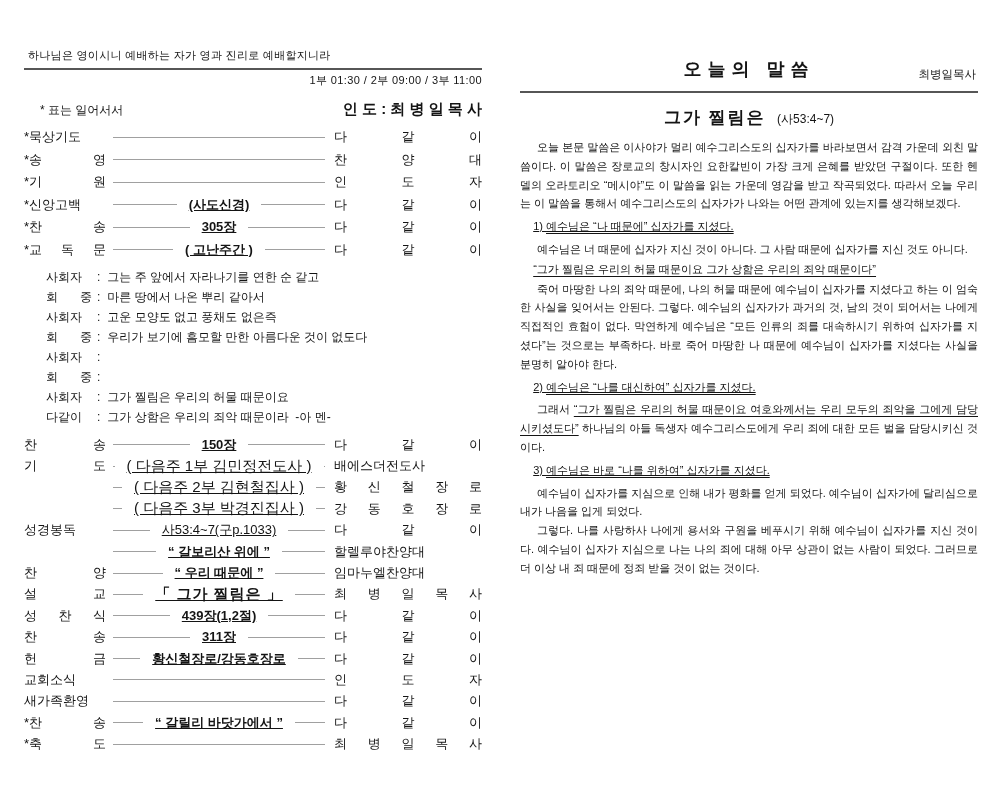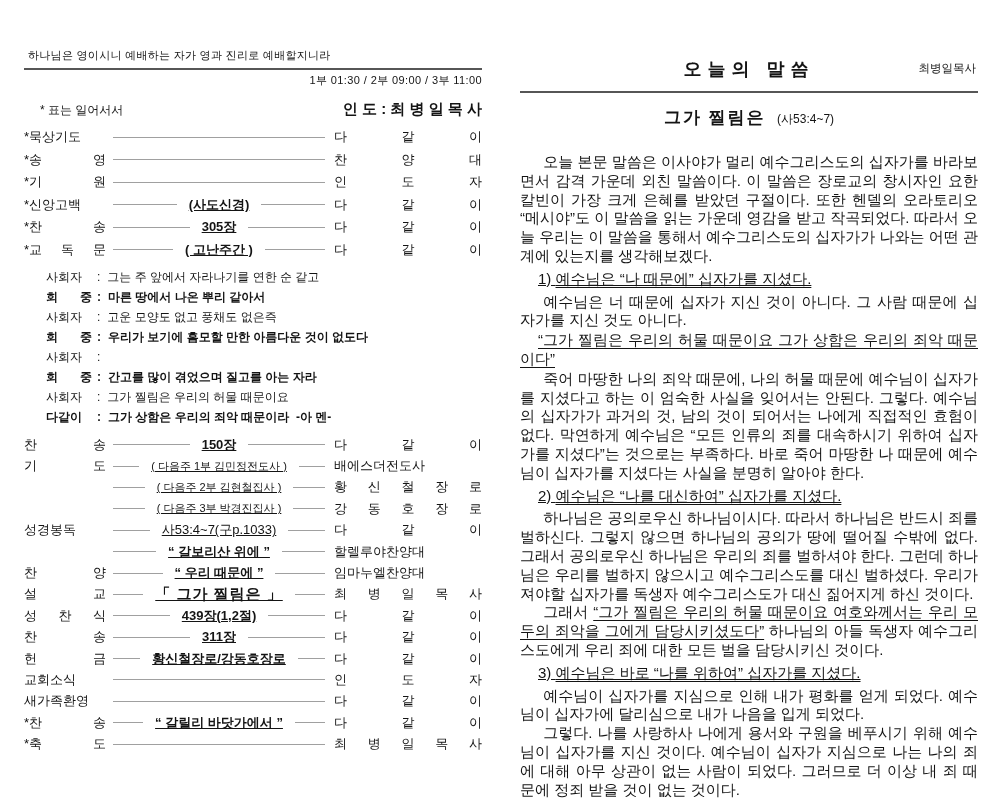--- a/index.html
+++ b/index.html
@@ -16,39 +16,39 @@
   .stand-note{font-size:12px;padding-left:16px;}
   .leader-name{font-size:15px;font-weight:bold;white-space:pre;}
   .order{margin-top:7px;}
   .order-row{display:flex;align-items:center;height:22.5px;font-size:13px;}
   .order2 .order-row{height:21.4px;justify-content:center;}
   .item-label{width:82px;flex:none;text-align:justify;text-align-last:justify;}
   .leader{flex:1;display:flex;align-items:center;margin:0 9px 0 7px;min-width:0;text-decoration:underline;}
   .line{flex:1;height:0;border-top:1px solid #a0a0a0;}
   .center-text{padding:0 12px;font-size:13px;white-space:nowrap;}
   .center-text.bold{font-weight:bold;}
-  .center-text.small{font-size:11px;}
+  .center-text.small{font-size:15px;}
   .center-text.large{font-size:15px;font-weight:bold;letter-spacing:1px;}
   .performer{width:148px;flex:none;text-align:justify;text-align-last:justify;font-size:13px;}
   .reading{margin:6px 0 6px 22px;}
   .read-line{display:flex;align-items:center;height:20px;font-size:12px;}
-  .read-line.bold{font-weight:bold;}
+  .read-line.bold{font-weight:normal;}
   .read-speaker{width:46px;flex:none;text-align:justify;text-align-last:justify;}
   .read-colon{margin:0 7px 0 5px;}
   .read-text{white-space:pre;}
 
   
   .col-right{position:absolute;left:520px;top:54px;width:458px;}
   .r-header{position:relative;height:32px;}
   .r-title{text-align:center;font-size:18px;font-weight:bold;letter-spacing:6px;line-height:30px;}
-  .r-pastor{position:absolute;right:2px;bottom:10px;font-size:11.5px;}
+  .r-pastor{position:absolute;right:2px;bottom:4px;font-size:11.5px;}
   .sermon-title-row{text-align:center;margin-top:13px;}
   .sermon-title{font-size:17px;font-weight:bold;letter-spacing:2px;}
   .sermon-ref{font-size:12px;margin-left:7px;}
-  .sermon-body{margin-top:24px;font-size:15px;line-height:18.8px;text-align:justify;}
+  .sermon-body{margin-top:9px;font-size:11px;line-height:18.8px;text-align:justify;}
   .sermon-body p{margin:0;}
   .para{text-indent:1.55em;}
   .hline{text-indent:1.2em;margin:4px 0 !important;text-decoration:underline;}
   .qline{text-indent:1.2em;margin:1px 0 !important;}
   .ul{text-decoration:underline;text-underline-offset:3px;}
 </style>
 </head>
 <body>
 
 <div class="page">
@@ -145,21 +145,20 @@
   </div>
 
   <div class="read-line">
     <span class="read-speaker">사회자</span>
     <span class="read-colon">:</span>
   </div>
 
   <div class="read-line bold">
     <span class="read-speaker">회 중</span>
     <span class="read-colon">:</span>
-    <span class="read-text">간고를 많이 겪었으며 질고를 아는 자라</span>
   </div>
 
   <div class="read-line">
     <span class="read-speaker">사회자</span>
     <span class="read-colon">:</span>
     <span class="read-text">그가 찔림은 우리의 허물 때문이요</span>
   </div>
 
   <div class="read-line bold">
     <span class="read-speaker">다같이</span>
@@ -327,21 +326,20 @@
       <span class="sermon-title">그가  찔림은</span>
       <span class="sermon-ref">(사53:4~7)</span>
     </div>
     <div class="sermon-body">
         <p class="para">오늘 본문 말씀은 이사야가 멀리 예수그리스도의 십자가를 바라보면서 감격 가운데 외친 말씀이다. 이 말씀은 장로교의 창시자인 요한칼빈이 가장 크게 은혜를 받았던 구절이다. 또한 헨델의 오라토리오 “메시야”도 이 말씀을 읽는 가운데 영감을 받고 작곡되었다. 따라서 오늘 우리는 이 말씀을 통해서 예수그리스도의 십자가가 나와는 어떤 관계에 있는지를 생각해보겠다.</p>
         <p class="hline"><span>1) </span><span class="ul">예수님은 “나 때문에” 십자가를 지셨다.</span></p>
         <p class="para">예수님은 너 때문에 십자가 지신 것이 아니다. 그 사람 때문에 십자가를 지신 것도 아니다.</p>
         <p class="qline"><span class="ul">“그가 찔림은 우리의 허물 때문이요 그가 상함은 우리의 죄악 때문이다”</span></p>
         <p class="para">죽어 마땅한 나의 죄악 때문에, 나의 허물 때문에 예수님이 십자가를 지셨다고 하는 이 엄숙한 사실을 잊어서는 안된다. 그렇다. 예수님의 십자가가 과거의 것, 남의 것이 되어서는 나에게 직접적인 효험이 없다. 막연하게 예수님은 “모든 인류의 죄를 대속하시기 위하여 십자가를 지셨다”는 것으로는 부족하다. 바로 죽어 마땅한 나 때문에 예수님이 십자가를 지셨다는 사실을 분명히 알아야 한다.</p>
         <p class="hline"><span>2) </span><span class="ul">예수님은 “나를 대신하여” 십자가를 지셨다.</span></p>
-        <p class="para">하나님은 공의로우신 하나님이시다. 따라서 하나님은 반드시 죄를 벌하신다. 그렇지 않으면 하나님의 공의가 땅에 떨어질 수밖에 없다. 그래서 공의로우신 하나님은 우리의 죄를 벌하셔야 한다. 그런데 하나님은 우리를 벌하지 않으시고 예수그리스도를 대신 벌하셨다. 우리가 져야할 십자가를 독생자 예수그리스도가 대신 짊어지게 하신 것이다.</p>
         <p class="para"><span>그래서 </span><span class="ul">“그가 찔림은 우리의 허물 때문이요 여호와께서는 우리 모두의 죄악을 그에게 담당시키셨도다”</span><span> 하나님의 아들 독생자 예수그리스도에게 우리 죄에 대한 모든 벌을 담당시키신 것이다.</span></p>
         <p class="hline"><span>3) </span><span class="ul">예수님은 바로 “나를 위하여” 십자가를 지셨다.</span></p>
         <p class="para">예수님이 십자가를 지심으로 인해 내가 평화를 얻게 되었다. 예수님이 십자가에 달리심으로 내가 나음을 입게 되었다.</p>
         <p class="para">그렇다. 나를 사랑하사 나에게 용서와 구원을 베푸시기 위해 예수님이 십자가를 지신 것이다. 예수님이 십자가 지심으로 나는 나의 죄에 대해 아무 상관이 없는 사람이 되었다. 그러므로 더 이상 내 죄 때문에 정죄 받을 것이 없는 것이다.</p>
       </div>
   </div>
 
 </div>
 
 </body></html>

